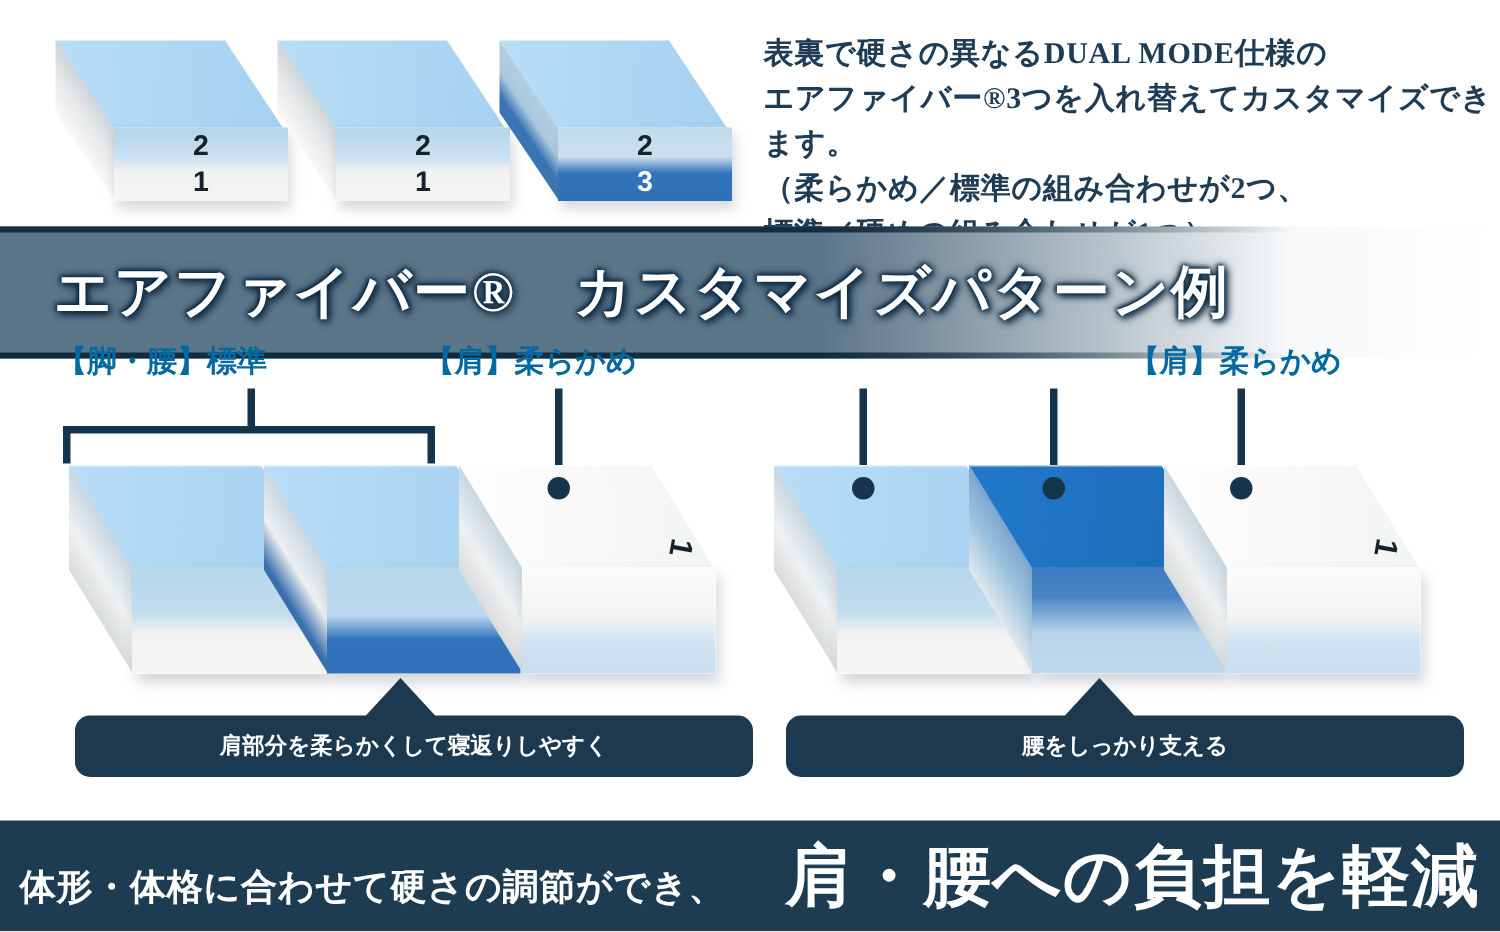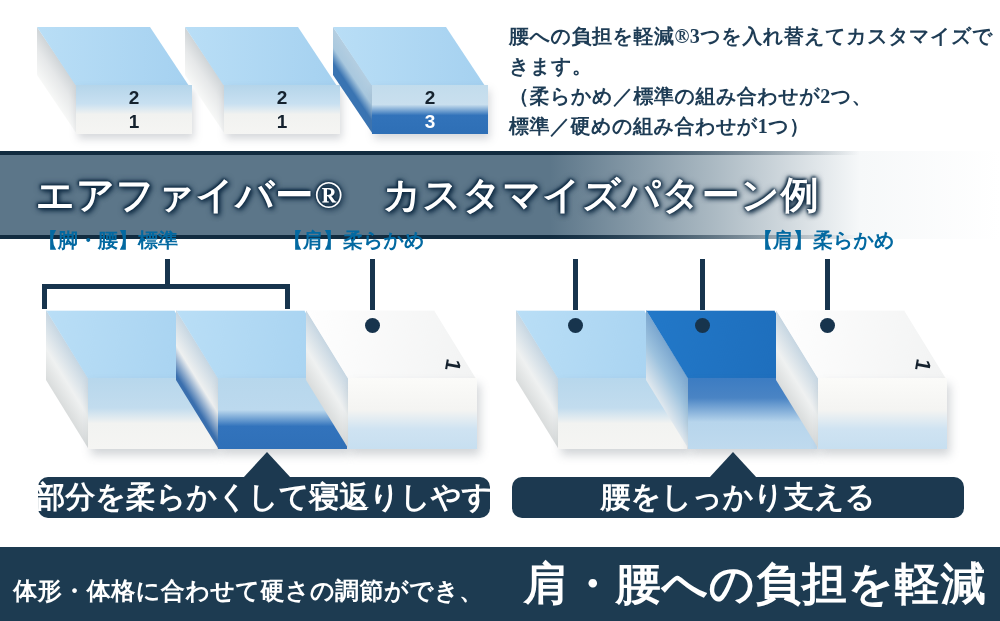--- a/index.html
+++ b/index.html
@@ -53,21 +53,21 @@
     font-family:"Liberation Serif",serif;font-size:38px;font-weight:bold;color:#ffffff;letter-spacing:1px;white-space:nowrap;
     text-shadow:0 0 3px #0c2840,0 0 7px #0c2840,2px 2px 5px #0c2840,-1px -1px 3px #0c2840;}
   
   .plabel{position:absolute;top:227px;font-size:20px;font-weight:bold;color:#0369a1;text-align:left;white-space:nowrap;}
   .pline{position:absolute;width:5px;background:#17344d;}
   .pdot{position:absolute;width:15px;height:15px;border-radius:50%;background:#17344d;z-index:20;}
   .bracket{position:absolute;left:42px;top:284px;width:238px;height:20px;
     border-top:5px solid #17344d;border-left:5px solid #17344d;border-right:5px solid #17344d;}
   
   .callout{position:absolute;top:477px;width:452px;height:41px;background:#1c3950;border-radius:10px;
-    color:#fff;font-weight:bold;font-size:30px;display:flex;align-items:center;justify-content:center;white-space:nowrap;z-index:30;}
+    color:#fff;font-weight:bold;font-size:15px;display:flex;align-items:center;justify-content:center;white-space:nowrap;z-index:30;margin-left:12px;}
   .tri{position:absolute;top:452px;width:0;height:0;border-left:24px solid transparent;border-right:24px solid transparent;
     border-bottom:26px solid #1c3950;z-index:29;}
   
   .bottom-banner{position:absolute;left:0;top:547px;width:1000px;height:74px;background:#1d3b51;
     display:flex;align-items:center;justify-content:center;}
   .bb-inner{display:flex;align-items:baseline;color:#fff;font-family:"Liberation Serif",serif;font-weight:bold;white-space:nowrap;gap:40px;}
   .bb-small{font-size:24px;letter-spacing:.5px;}
   .bb-large{font-size:45px;letter-spacing:1px;}
 </style>
 </head>
@@ -94,21 +94,22 @@
   <div class="block tb" style="left:331px">
     <div class="face side s-blue3"></div>
     <div class="face top t-blue"></div>
     <div class="face front f-hard3">
       <span class="lnum num-u dark">2</span>
       <span class="lnum num-l lite">3</span>
     </div>
   </div>
 
   <div class="intro">
-    <div>腰への負担を軽減®3つを入れ替えてカスタマイズできます。</div>
+    <div>表裏で硬さの異なるDUAL MODE仕様の</div>
+    <div>エアファイバー®3つを入れ替えてカスタマイズできます。</div>
     <div>（柔らかめ／標準の組み合わせが2つ、</div>
     <div>標準／硬めの組み合わせが1つ）</div>
   </div>
 
   <div class="title-banner">
     <div class="title-text">エアファイバー®　カスタマイズパターン例</div>
   </div>
 
   <div class="plabel" style="left:38px;width:260px">【脚・腰】標準</div>
   <div class="plabel" style="left:283px;width:185px">【肩】柔らかめ</div>

